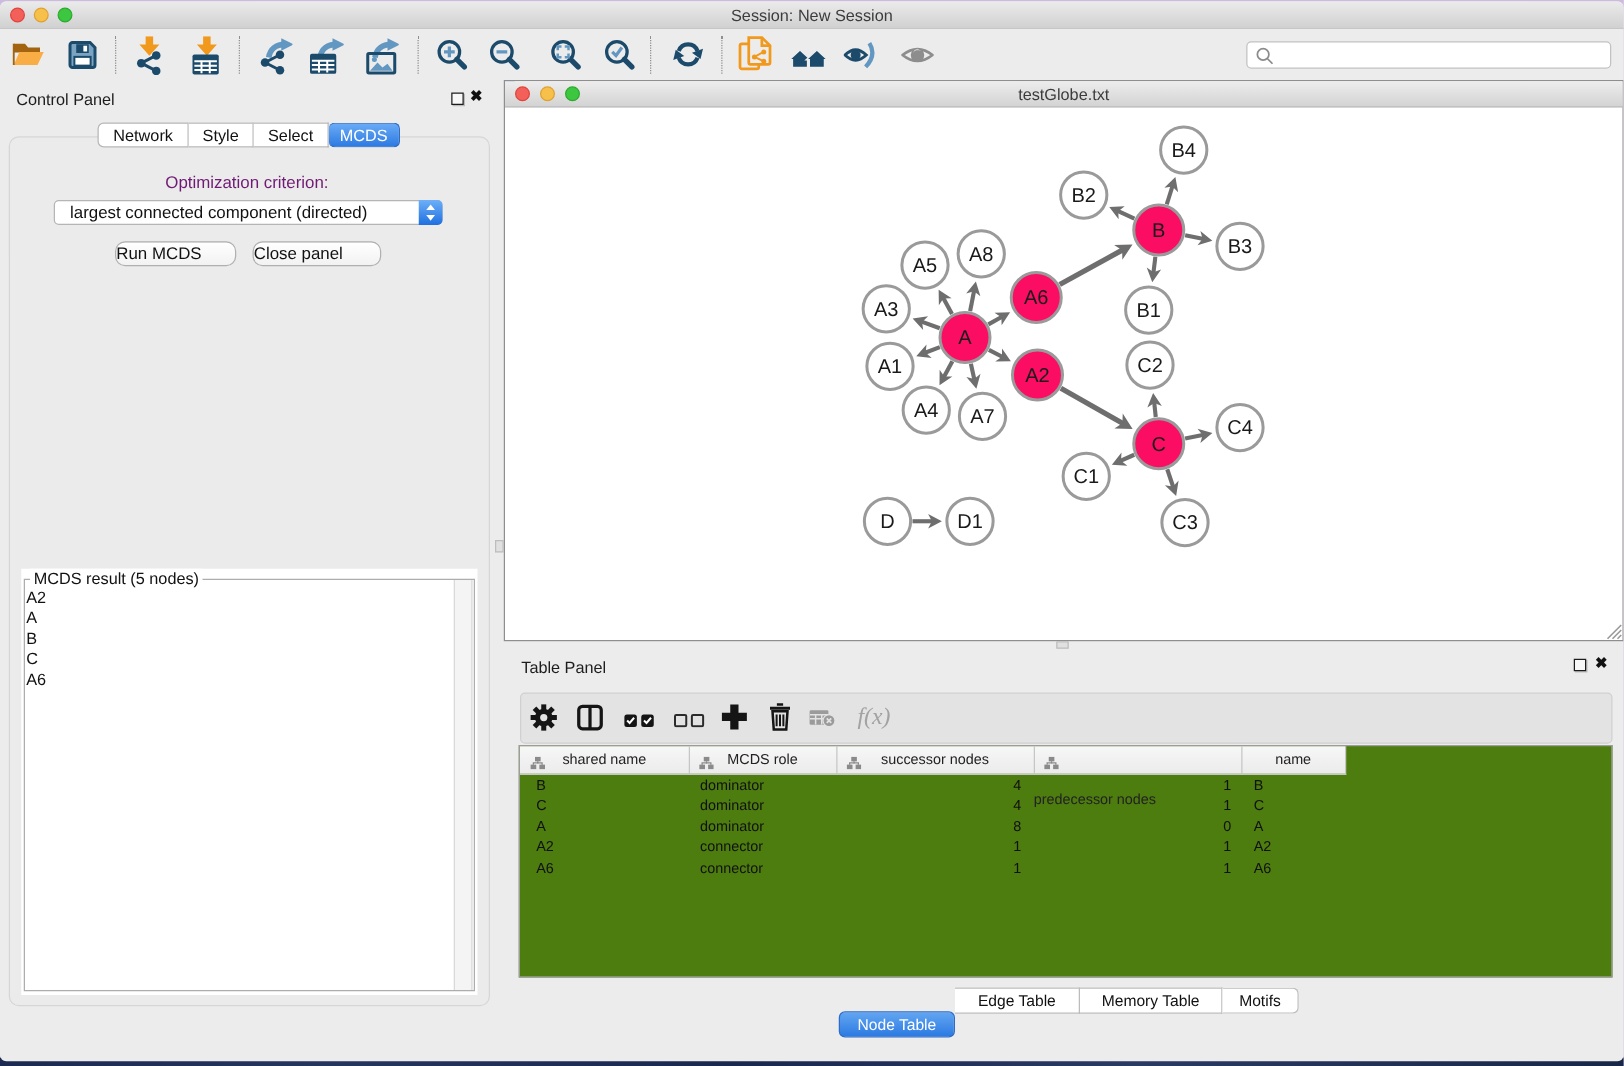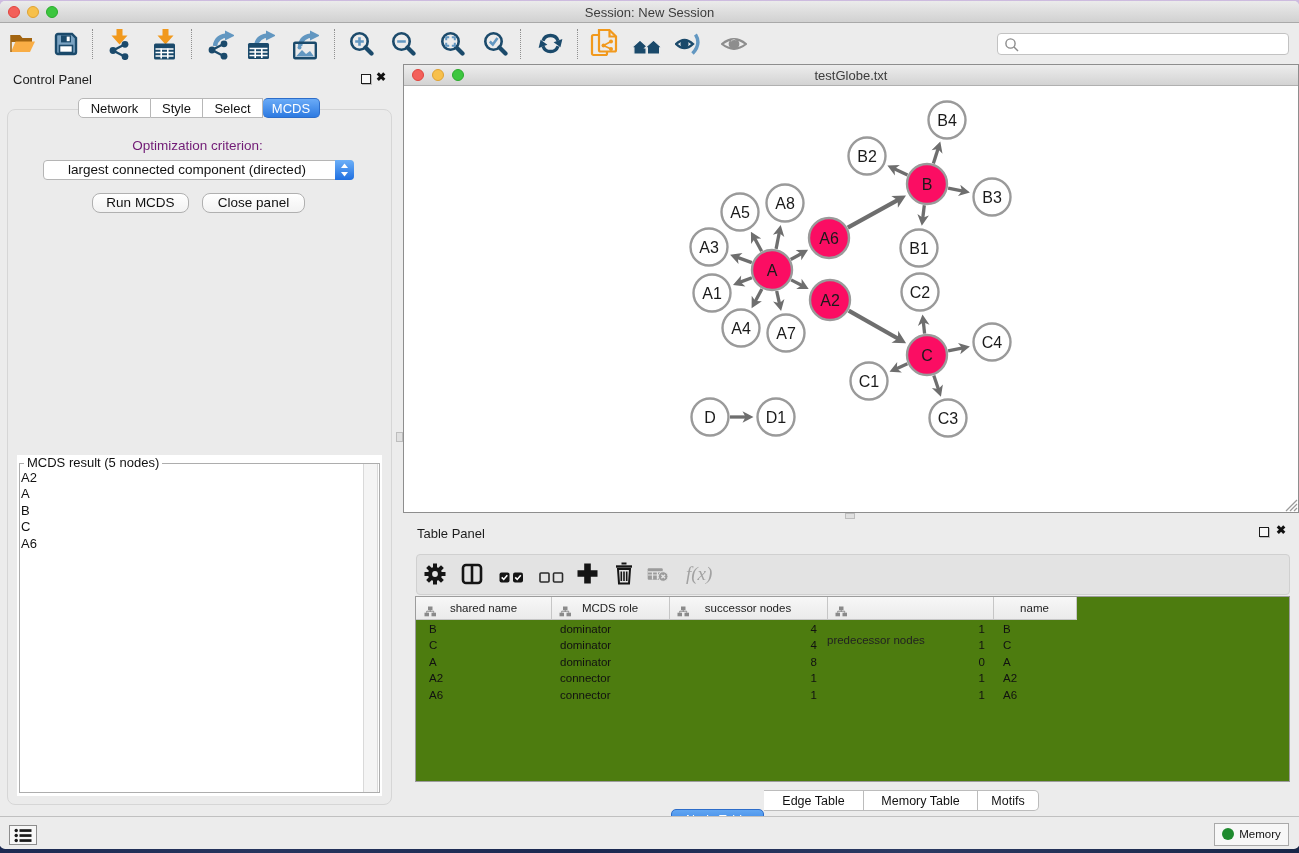--- a/index.html
+++ b/index.html
@@ -30,25 +30,25 @@
   #cp-tabs { left:78px; top:97px; height:20px; }
   .cptab { float:left; height:20px; border:1px solid #b7b7b7; border-left:none;
     background:#fff; font-size:13px; color:#111; line-height:19px; text-align:center; }
   .cptab.first { border-left:1px solid #b7b7b7; border-radius:5px 0 0 5px; }
   .cptab.sel { background:linear-gradient(#6aabf7,#2d7ae1); color:#fff; border-color:#2d6dc9; border-radius:5px; }
   #cp-panel { left:7px; top:108px; width:385px; height:696px; background:#ebebeb;
     border:1px solid #d6d6d6; border-radius:8px; }
   #opt-label { left:0; top:137px; width:395px; text-align:center; font-size:13.5px; color:#701a75; }
   #dropdown { left:43px; top:159px; width:311px; height:20px; background:#fff;
     border:1px solid #b5b5b5; border-radius:4px; font-size:13.5px; color:#111;
-    text-align:left; padding-left:24px; line-height:18px; }
+    text-align:left; padding-left:12px; line-height:18px; }
   #dd-btn { left:335px; top:159px; width:19px; height:20px;
     background:linear-gradient(#6db0f8,#1f6fe0); border-radius:0 4px 4px 0; }
   .btn { height:20px; background:linear-gradient(#ffffff,#f2f2f2); border:1px solid #b0b0b0;
-    border-radius:8px; font-size:13.5px; color:#111; text-align:center; line-height:18px; }
+    border-radius:8px; font-size:13.5px; color:#111; line-height:18px; }
   #btn-run { left:92px; top:192px; width:97px; }
   #btn-close { left:202px; top:192px; width:103px; }
   
   #mcds-box { left:17px; top:454px; width:365px; height:341px; background:#fff; }
   #mcds-border { left:2px; top:8px; width:361px; height:330px; border:1px solid #adadad; }
   #mcds-legend { left:7px; top:0px; background:#fff; padding:0 3px; font-size:13px; color:#111; }
   #mcds-list { left:4px; top:15px; font-size:13px; color:#111; line-height:16.4px; }
   #mcds-scroll { left:346px; top:9px; width:15px; height:328px; background:#f4f4f4;
     border-left:1px solid #d9d9d9; border-right:1px solid #d9d9d9; }
   
@@ -462,28 +462,13 @@
 <div class="abs" style="left:300px;top:91.5px;width:101px;text-align:right;font-size:11.5px;color:#111;">1</div>
 <div class="abs" style="left:470px;top:91.5px;width:99px;text-align:right;font-size:11.5px;color:#111;">1</div>
 <div class="abs" style="left:587px;top:91.5px;font-size:11.5px;color:#111;">A6</div>
     </div>
   <div class="abs" id="btabs">
     <div class="btab sel first" style="width:93px;margin-top:19px;">Node Table</div>
     <div class="btab" style="width:100px;">Edge Table</div>
     <div class="btab" style="width:114px;">Memory Table</div>
     <div class="btab last" style="width:61px;">Motifs</div>
   </div>
-  <div class="abs" id="statusbar">
-    <div class="abs" id="listbtn">
-        <div class="abs" style="left:4px;top:2px;"><svg width="18" height="15" viewBox="0 0 18 15" style="">
-            <g fill="#1a1a1a">
-              <circle cx="2.2" cy="2.5" r="1.7"></circle>
-              <circle cx="2.2" cy="7.5" r="1.7"></circle>
-              <circle cx="2.2" cy="12.5" r="1.7"></circle>
-              <rect x="5.5" y="1.2" width="12" height="2.7"></rect>
-              <rect x="5.5" y="6.2" width="12" height="2.7"></rect>
-              <rect x="5.5" y="11.2" width="12" height="2.7"></rect>
-            </g>
-          </svg></div>
-      </div>
-    <div class="abs" id="membtn"><span style="display:inline-block;width:12px;height:12px;border-radius:50%;background:#1e8a2e;vertical-align:-2px;margin-right:5px;"></span>Memory</div>
-  </div>
 </div>
 
 </body></html>

